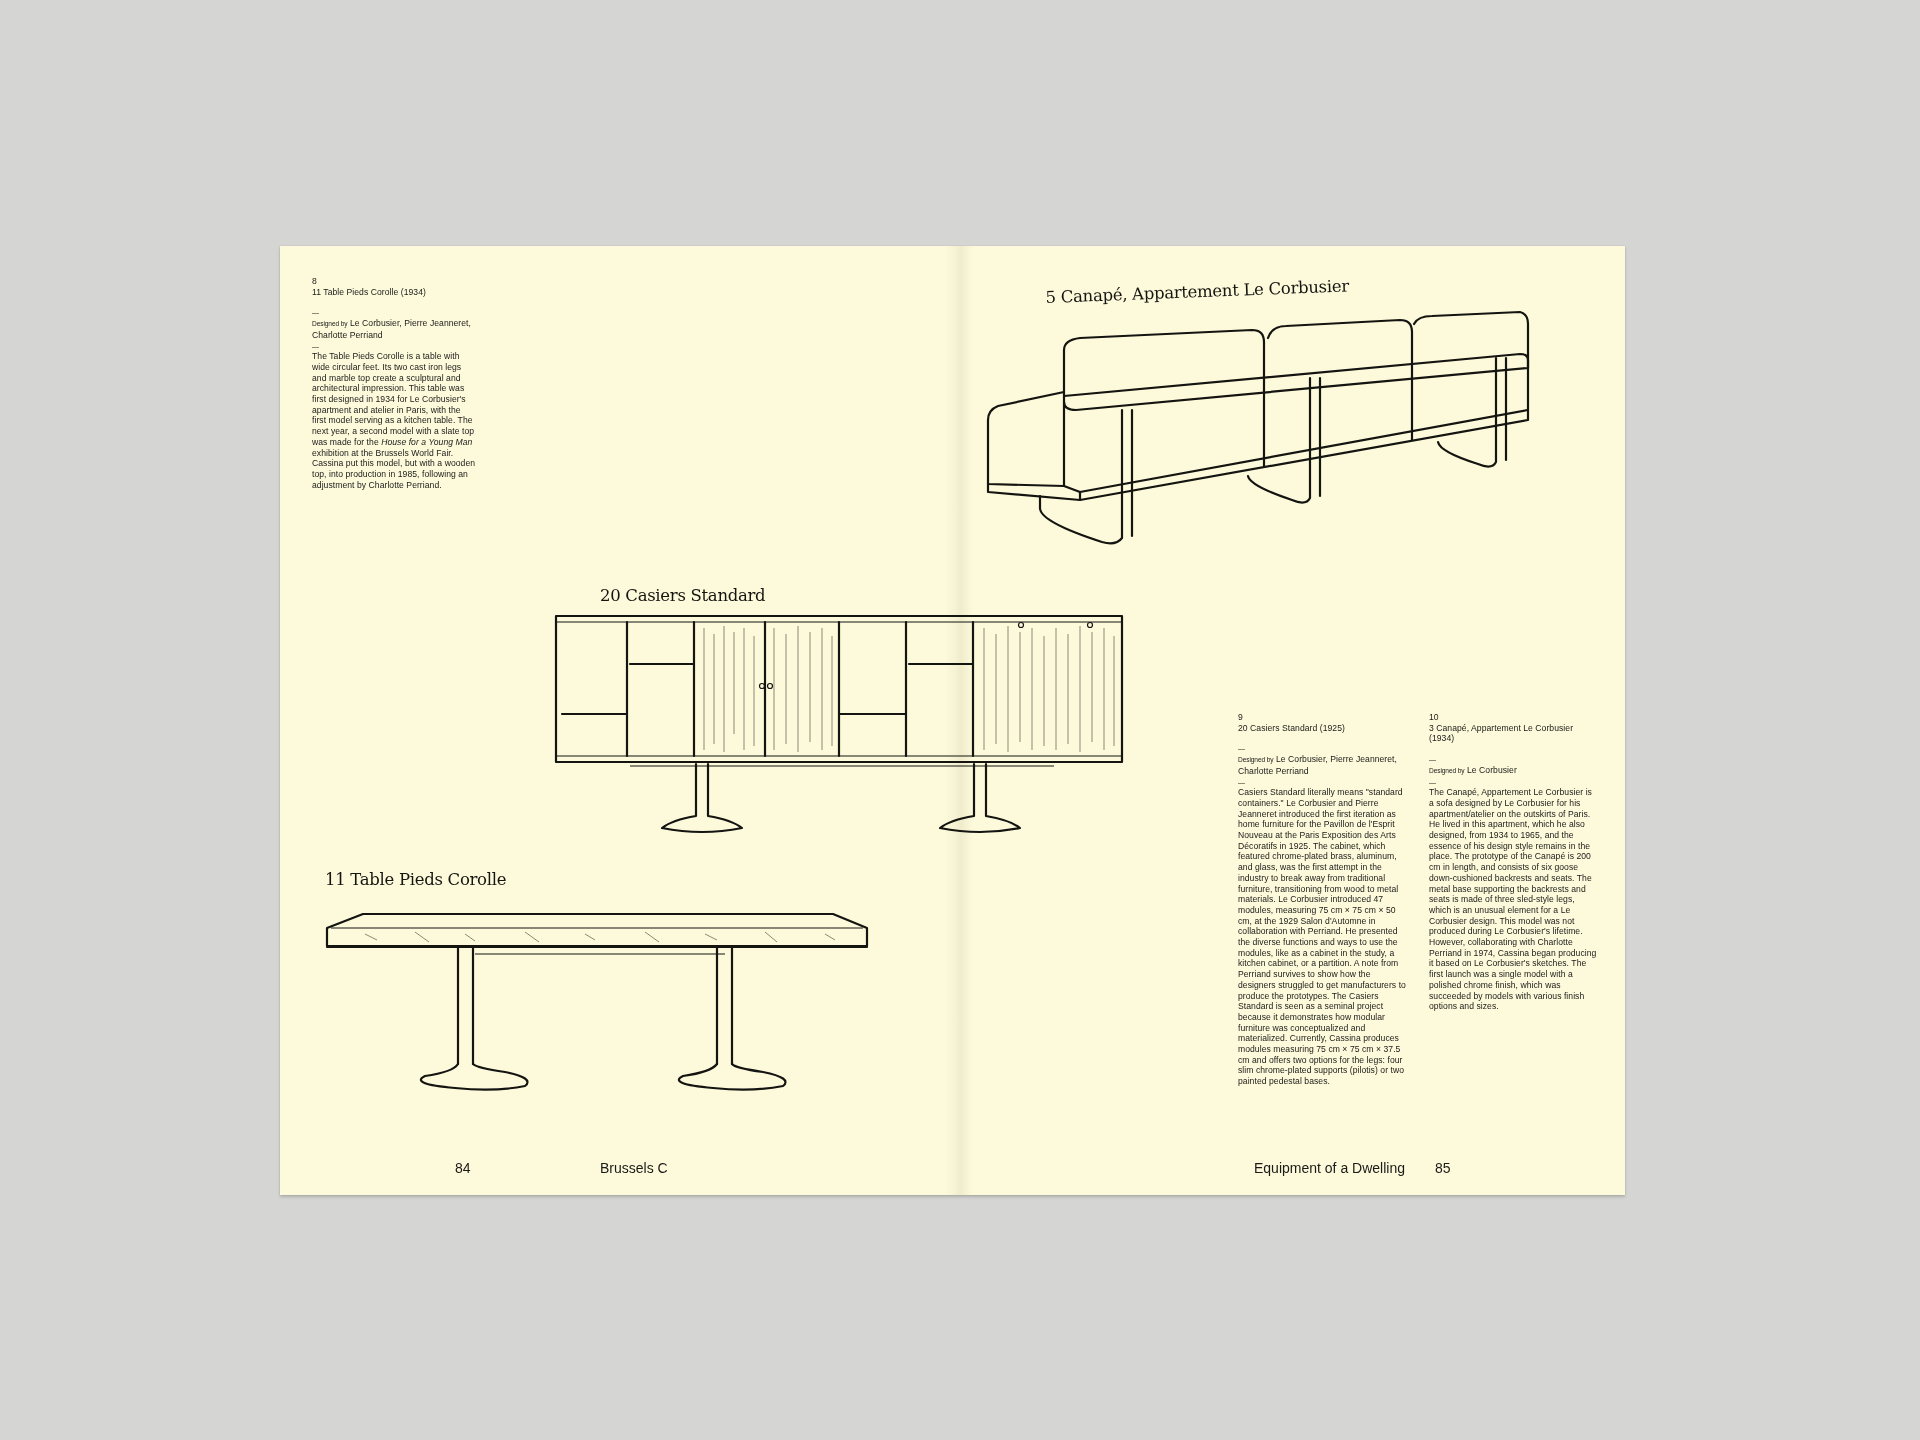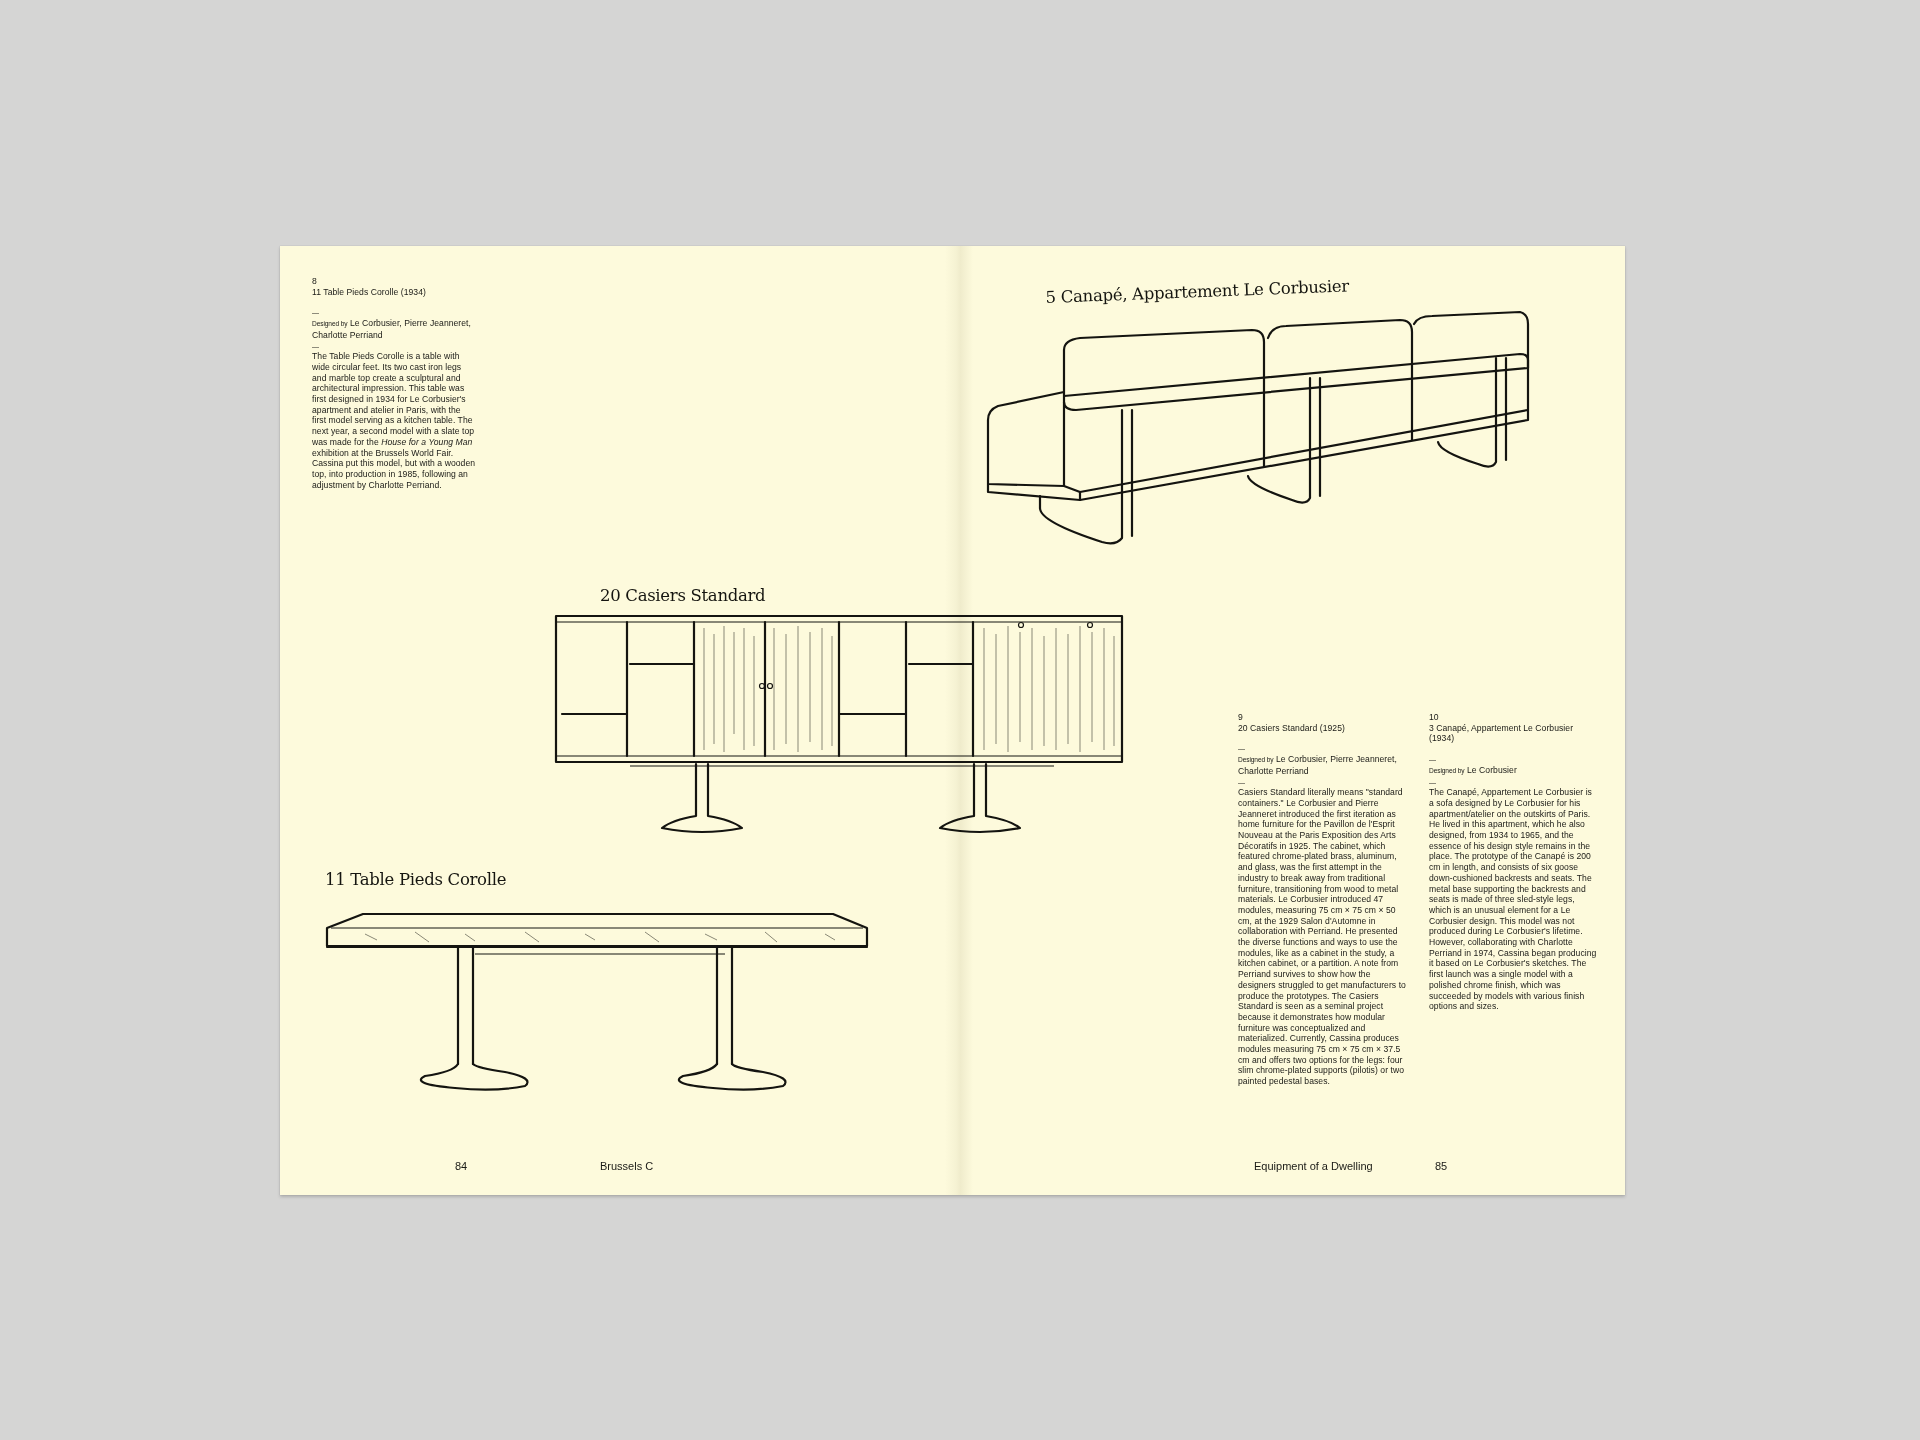--- a/index.html
+++ b/index.html
@@ -25,21 +25,21 @@
   .caption .num, .caption .ttl { display:block; }
   .caption .dash { display:block; height:10.7px; }
   .caption .dash::before { content:"—"; font-size:7px; }
   .caption .gap { display:block; height:10px; }
   .caption .desig-lbl { font-size:6.6px; letter-spacing:-0.1px; }
   .caption p { margin:0; }
   .heading {
     font-family:"DejaVu Serif", "Liberation Serif", serif;
     font-size:16.5px; letter-spacing:-0.3px; color:#151510; white-space:nowrap;
   }
-  .folio { font-size:11px; }
+  .folio { font-size:14px; }
   svg { position:absolute; overflow:visible; }
   svg .ln { fill:none; stroke:#141410; stroke-width:2.2; stroke-linecap:round; stroke-linejoin:round; }
   svg .thin { fill:none; stroke:#141410; stroke-width:1.2; }
   svg .hatch { stroke:#2a2a22; stroke-width:1; opacity:0.55; }
 </style>
 </head>
 <body>
 
 <div class="spread">
   <div class="spine"></div>

